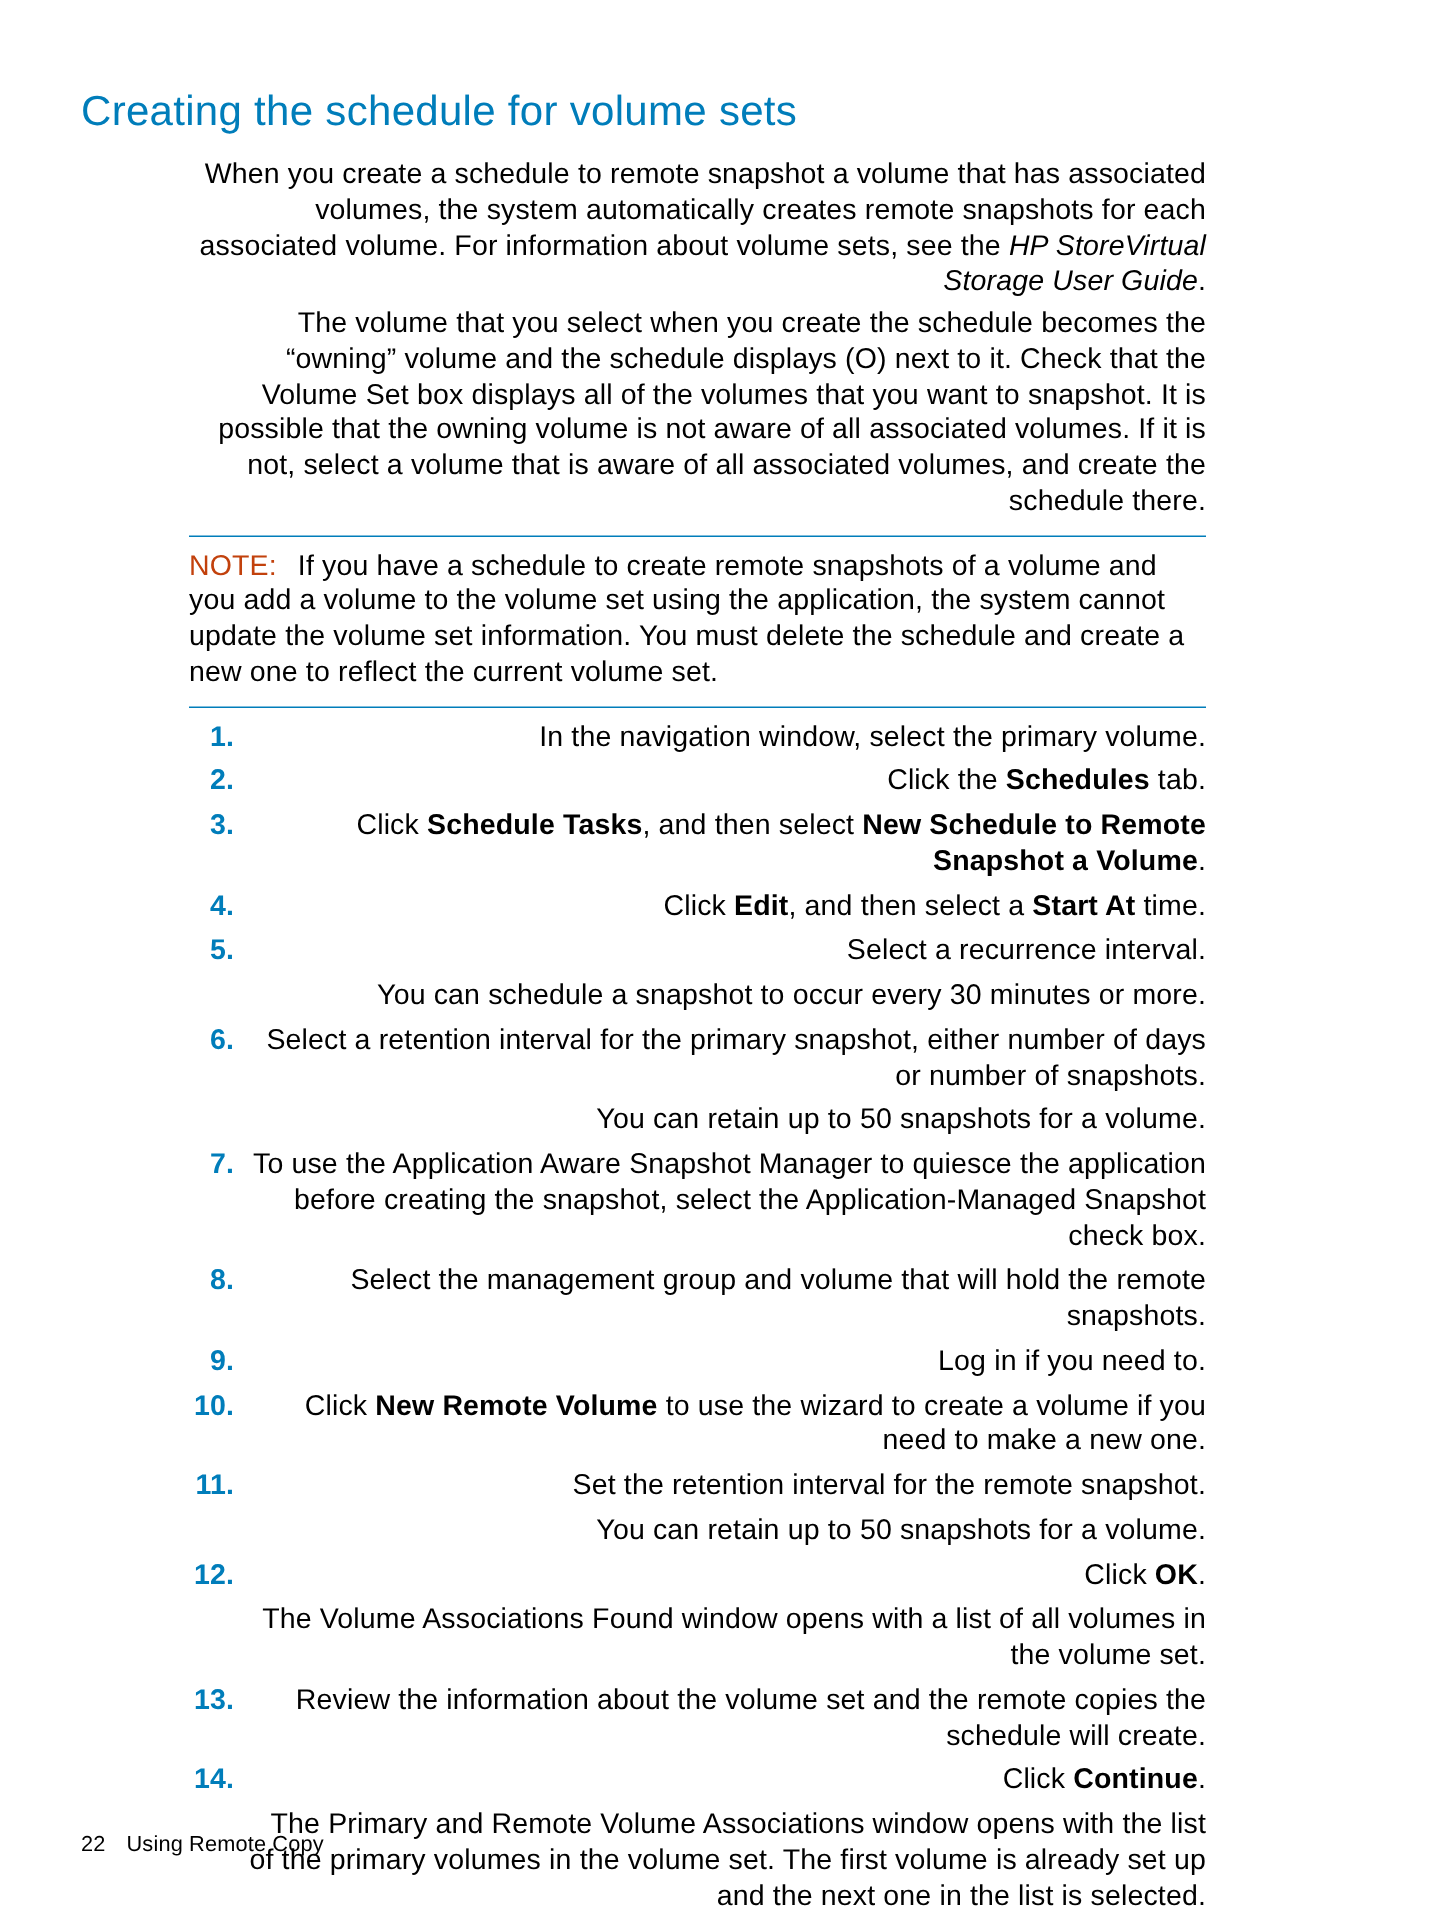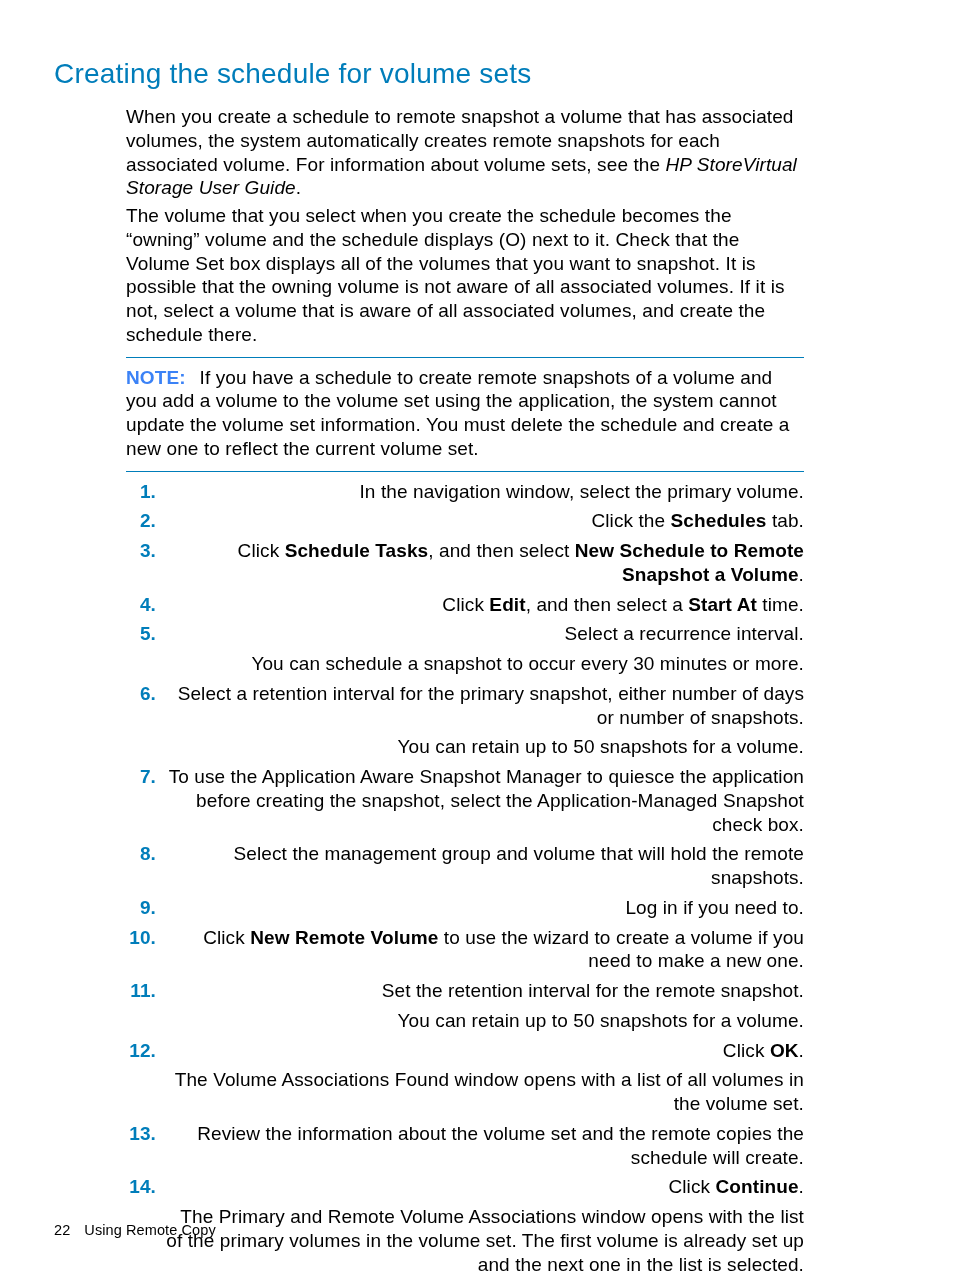--- a/index.html
+++ b/index.html
@@ -25,35 +25,36 @@
   }
   h1.section-title {
     font-size: 28px;
     font-weight: 300;
     color: #007dba;
     margin: 0 0 14px 0;
     letter-spacing: 0.2px;
   }
   .body-indent {
     margin-left: 72px;
+    text-align: right;
   }
   .para {
     margin: 0 0 4px 0;
   }
   .para + .para { margin-top: 2px; }
   em.book { font-style: italic; }
   .note-box {
     margin: 10px 0 8px 72px;
     border-top: 1.5px solid #007dba;
     border-bottom: 1.5px solid #007dba;
     padding: 8px 0 10px 0;
   }
   .note-label {
-    color: #3b82f6;
-    font-weight: 700;
+    color: #c2410c;
+    font-weight: 400;
     padding-right: 14px;
   }
   ol.steps {
     list-style: none;
     margin: 4px 0 0 72px;
     padding: 0;
     counter-reset: step;
   }
   ol.steps > li {
     position: relative;

